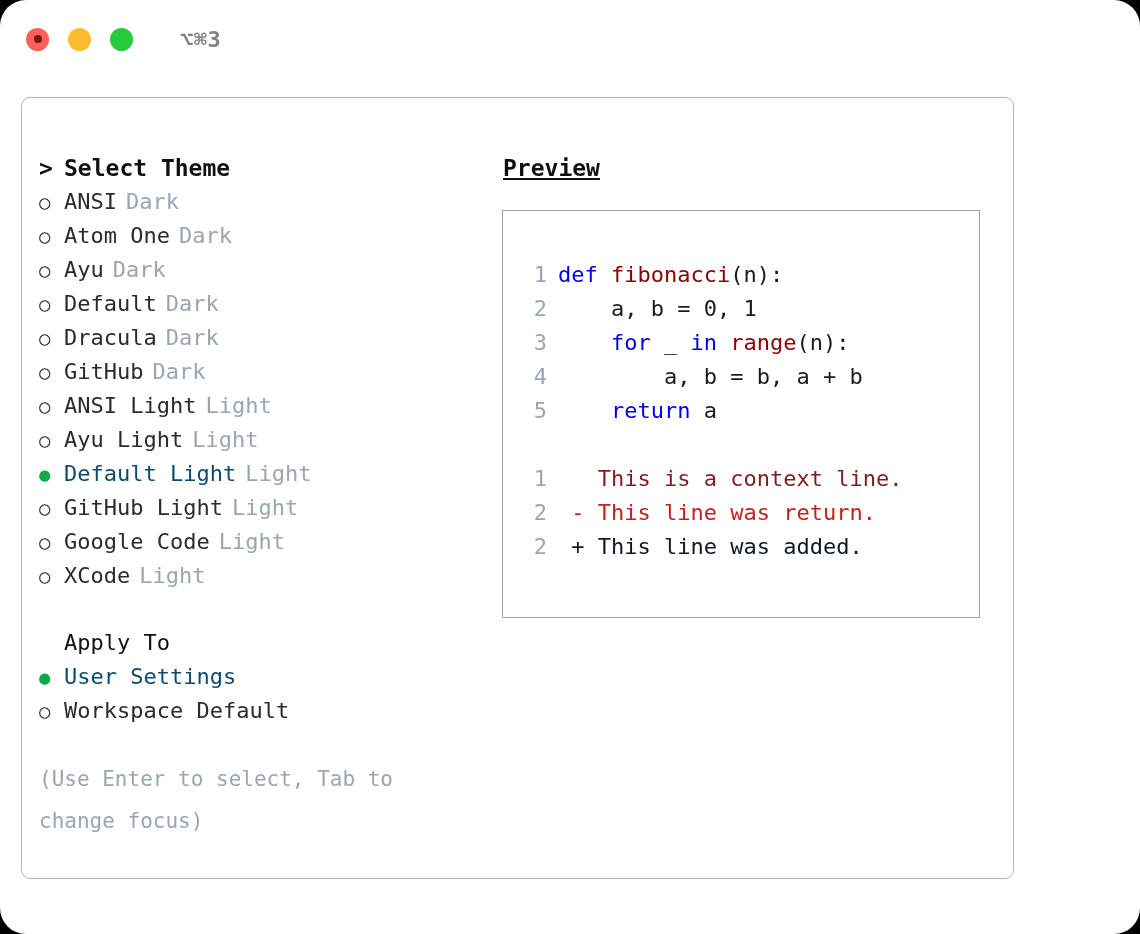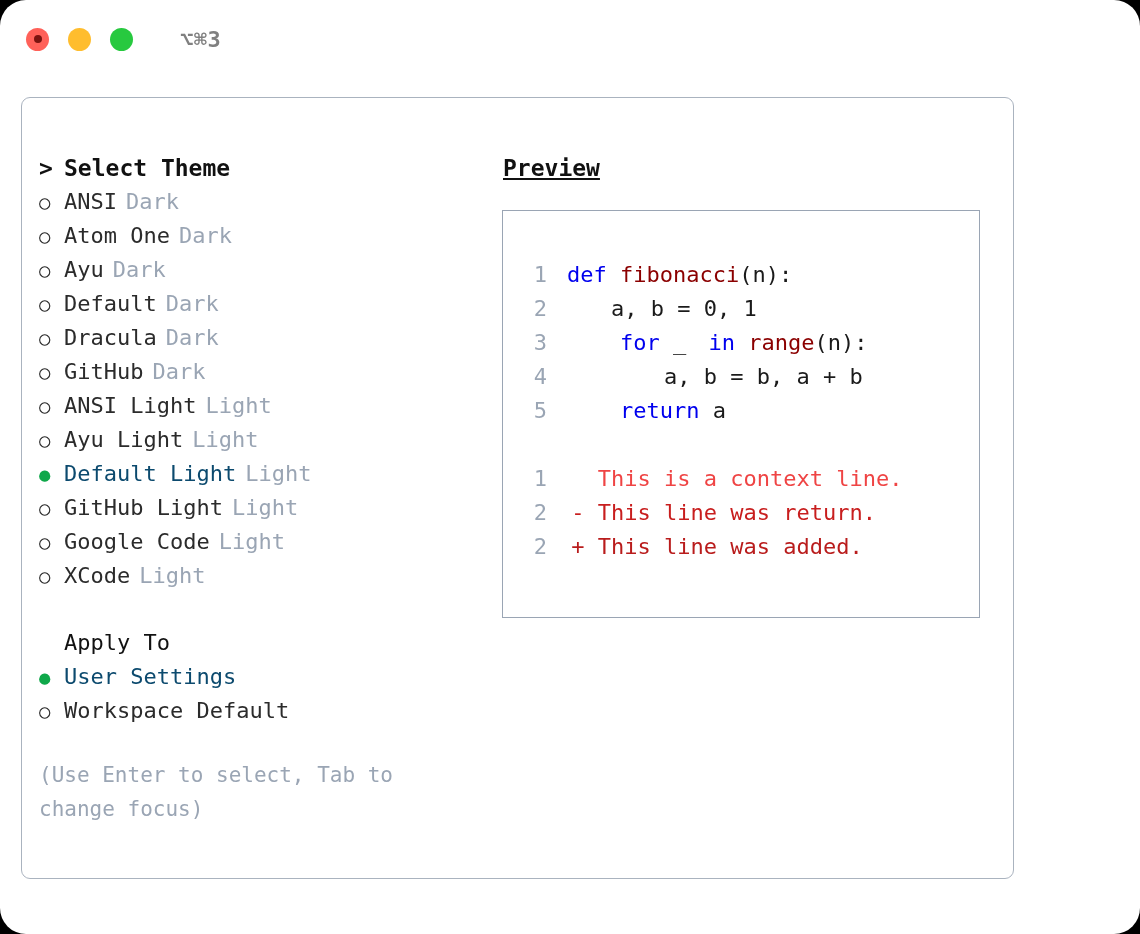--- a/index.html
+++ b/index.html
@@ -145,21 +145,21 @@
     font-size: 22px;
     line-height: 34px;
     color: #111111;
     white-space: pre;
     display: flex;
   }
   .apply-head .marker { width: 25px; flex: none; }
 
   .hint {
     font-size: 21px;
-    line-height: 34px;
+    line-height: 42px;
     color: #9aa5b4;
     width: 410px;
     white-space: pre-wrap;
   }
 
   
   .right-col {
     padding: 53px 0 0 0;
     box-sizing: border-box;
     flex: 1;
@@ -190,26 +190,26 @@
   }
   .gutter {
     color: #9aa5b4;
     width: 28px;
     flex: none;
     text-align: right;
     margin-right: 11px;
   }
   .code-body { white-space: pre; }
 
-  .tok-kw   { color: #0000ee; margin-left: 9px; }
+  .tok-kw   { color: #0000ee; }
   .tok-fn   { color: #8b0000; }
   .tok-txt  { color: #1a1a1a; }
-  .tok-ctx  { color: #ef4444; }
+  .tok-ctx  { color: #7f1d1d; }
   .tok-del  { color: #c81e1e; }
-  .tok-add  { color: #b91c1c; }
+  .tok-add  { color: #0f172a; }
 
   .code-gap { height: 34px; }
 </style>
 </head>
 <body>
 
 <div class="screen">
 
   <div class="titlebar">
     <div class="dots">

